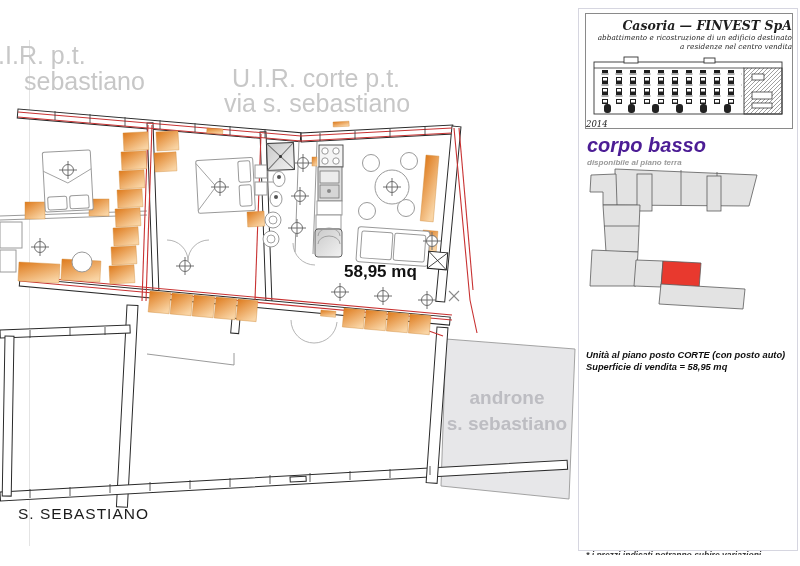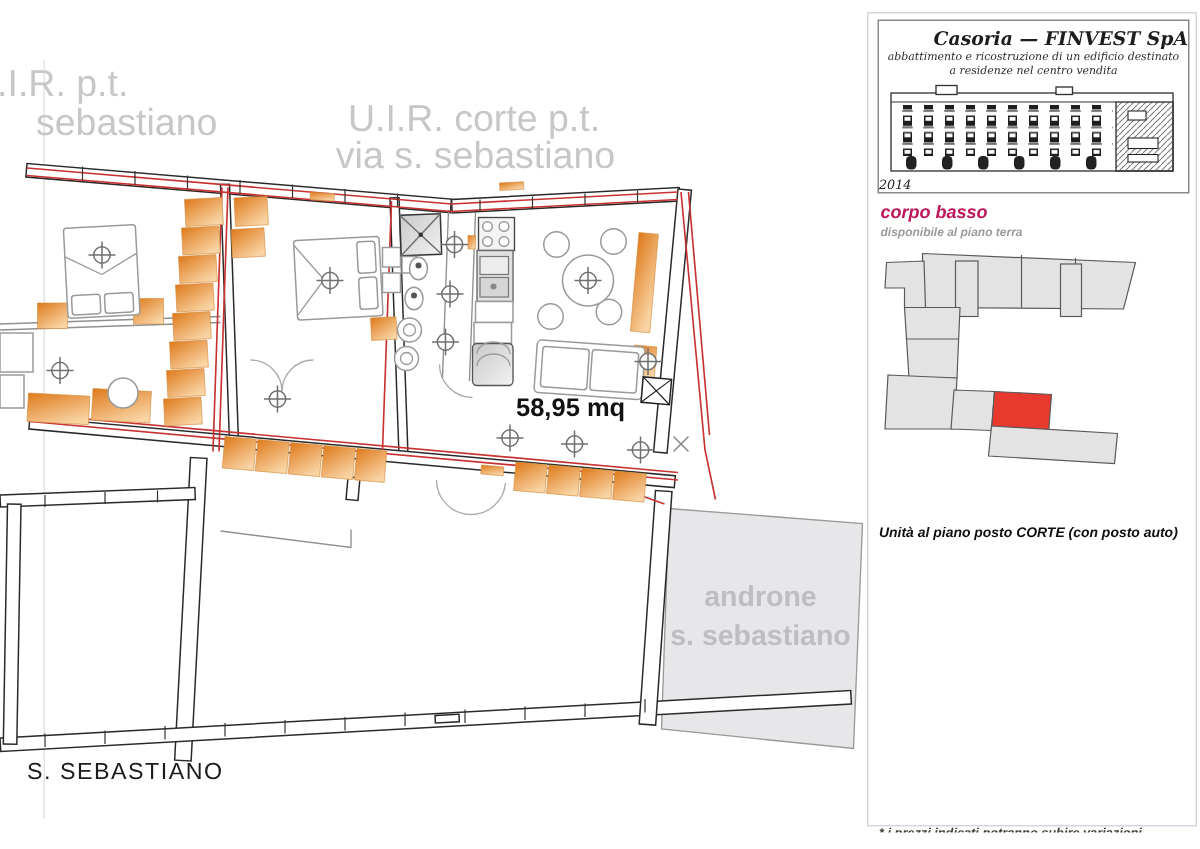--- a/index.html
+++ b/index.html
@@ -24,25 +24,25 @@
   .andtext{font-size:19px;font-weight:600;fill:#bdbdc2;}
   .streettext{font-size:15.5px;fill:#1c1c1c;letter-spacing:1px;}
 
   
   .sframe{position:absolute;left:578px;top:8px;width:218px;height:541px;
           border:1px solid #d6d6e0;background:#fff;}
   .hbox{position:absolute;left:585px;top:13px;width:206px;height:114px;border:1px solid #8a8a8a;}
   .htitle{font-family:"DejaVu Serif",serif;font-style:italic;font-weight:bold;
           font-size:12.5px;color:#1d1d1d;text-align:right;margin-top:4px;}
   .hsub{font-family:"DejaVu Serif",serif;font-style:italic;font-size:7.3px;color:#2a2a2a;
-        text-align:center;line-height:1.3;}
+        text-align:right;line-height:1.3;}
   .hyear{font-family:"DejaVu Serif",serif;font-style:italic;font-size:8.5px;color:#222;
          margin-top:1px;}
   .corpo{position:absolute;left:587px;top:135px;}
-  .corpo .h{font-size:12px;font-weight:bold;font-style:italic;color:#be185d;line-height:1.05;}
+  .corpo .h{font-size:20px;font-weight:bold;font-style:italic;color:#4c1d95;line-height:1.05;}
   .corpo .s{font-size:8px;font-weight:bold;font-style:italic;color:#9a9a9a;margin-top:2px;}
   .siteplan{position:absolute;left:580px;top:166px;}
   .details{position:absolute;left:586px;top:350px;width:205px;
            font-size:9.3px;font-weight:bold;font-style:italic;color:#0e0e0e;line-height:1.25;}
   .footnote{position:absolute;left:586px;top:550px;width:205px;height:5px;overflow:hidden;
             font-size:8.5px;font-weight:bold;font-style:italic;color:#3a3a3a;}
   .sp{fill:#e3e3e3;stroke:#5a5a5a;stroke-width:0.8;}
   .spl{stroke:#5a5a5a;stroke-width:0.8;}
   .el{fill:#ffffff;stroke:#333;stroke-width:0.9;}
 </style>
@@ -330,17 +330,18 @@
     <path class="sp" d="M603,207 L640,207 L638,254 L606,254 Z"></path>
     <line class="spl" x1="604" y1="228" x2="639" y2="228"></line>
     <path class="sp" d="M592,252 L638,254 L636,288 L590,288 Z"></path>
     <path class="sp" d="M636,262 L663,263 L661,289 L634,288 Z"></path>
     <path d="M663,263 L701,265 L699,291 L661,289 Z" fill="#e8392e" stroke="#5a5a5a" stroke-width="0.8"></path>
     <path class="sp" d="M661,286 L745,291 L743,311 L659,306 Z"></path>
   </svg>
 
   <div class="details">
     <div>Unità al piano posto CORTE (con posto auto)</div>
+    <div>Superficie di vendita = 58,95 mq</div>
   </div>
 
   <div class="footnote">* i prezzi indicati potranno subire variazioni</div>
 
 </div>
 
 </body></html>

